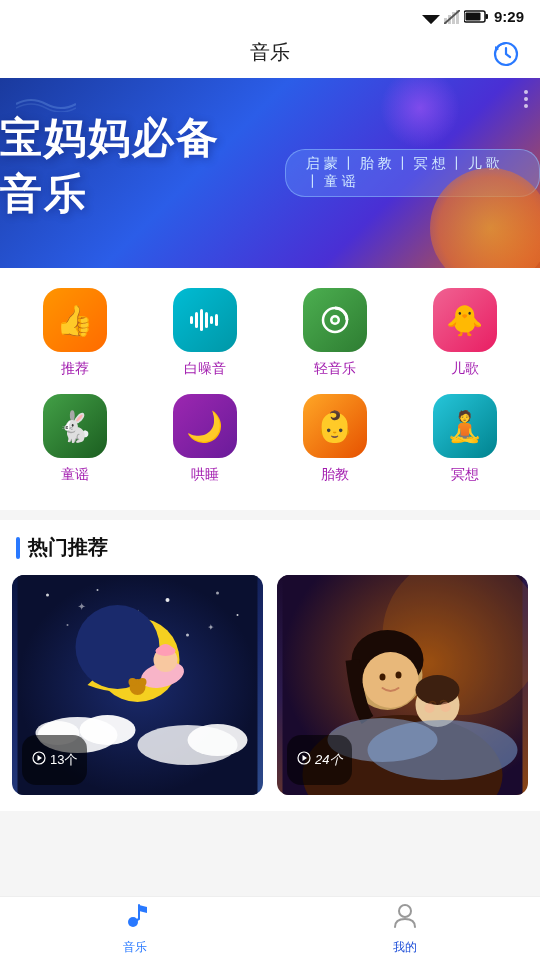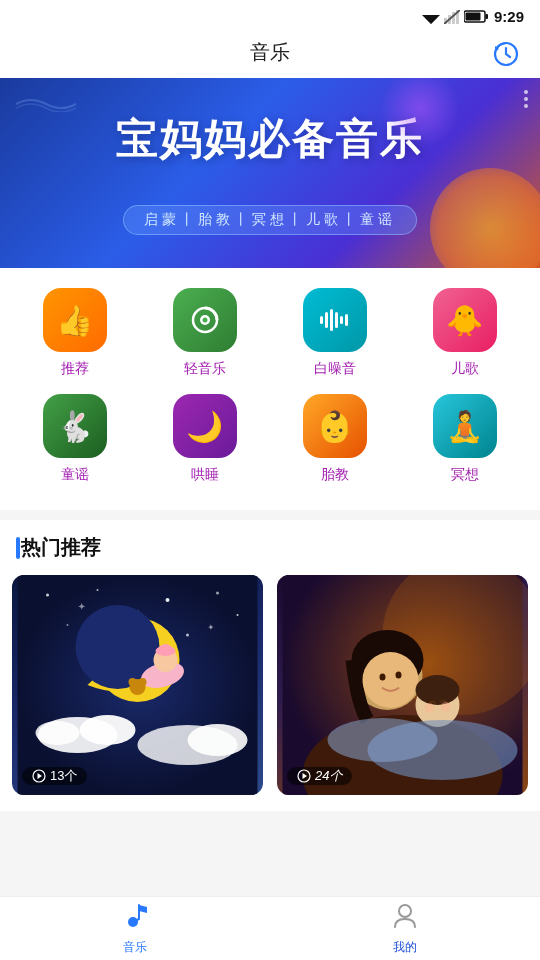--- a/index.html
+++ b/index.html
@@ -60,21 +60,21 @@
     }
 
     
     .banner {
       width: 100%;
       height: 190px;
       background: linear-gradient(135deg, #1a3a9e 0%, #2b5de8 40%, #4a2fd4 70%, #d45a20 100%);
       position: relative;
       overflow: hidden;
       display: flex;
-      flex-direction: column;
+      flex-direction: row;
       align-items: center;
       justify-content: center;
       gap: 24px;
     }
     .banner-dots {
       position: absolute;
       top: 12px;
       right: 12px;
       display: flex;
       flex-direction: column;
@@ -163,21 +163,21 @@
     .icon-amber  { background: linear-gradient(135deg, #ffa726, #e65100); }
     .icon-teal   { background: linear-gradient(135deg, #26c6da, #00838f); }
 
     
     .section-header {
       background: #fff;
       padding: 14px 16px 10px;
       margin-top: 10px;
       display: flex;
       align-items: center;
-      gap: 1px;
+      gap: 8px;
     }
     .section-bar {
       width: 4px;
       height: 22px;
       background: #2979ff;
       border-radius: 2px;
     }
     .section-title {
       font-size: 20px;
       font-weight: 700;
@@ -204,23 +204,22 @@
     .card-mom {
       background: linear-gradient(160deg, #1a0a2e 0%, #2d1b4e 40%, #8b4513 100%);
       font-style: italic;
     }
     .card-badge {
       position: absolute;
       bottom: 10px;
       left: 10px;
       background: rgba(0,0,0,0.55);
       border-radius: 14px;
-      padding: 0 10px;
-      display: flex;
-      align-items: center;
+      padding: 16px 10px;
+      display: flex;
       gap: 4px;
       color: #fff;
       font-size: 13px;
     }
 
     
     .bottom-nav {
       position: fixed;
       bottom: 0;
       left: 0;
@@ -323,46 +322,46 @@
     <div class="banner-dot"></div>
     <div class="banner-dot"></div>
   </div>
 </div>
 
 <div class="categories">
   <div class="category-row">
     <div class="category-item">
       <div class="category-icon icon-orange">👍</div>
       <span class="category-label">推荐</span>
-    </div>
-    <div class="category-item">
-      <div class="category-icon icon-green">
-        <svg width="34" height="34" viewBox="0 0 34 34" fill="white">
-          <circle cx="17" cy="17" r="12" fill="none" stroke="white" stroke-width="2.5"></circle>
-          <circle cx="17" cy="17" r="5" fill="white"></circle>
-          <circle cx="17" cy="17" r="2.5" fill="#4caf50"></circle>
-          <path d="M17,5 A12,12 0 0,1 29,17" fill="none" stroke="white" stroke-width="3"></path>
-        </svg>
-      </div>
-      <span class="category-label">轻音乐</span>
     </div>
     <div class="category-item">
       <div class="category-icon icon-cyan">
         <svg width="34" height="28" viewBox="0 0 34 28" fill="white">
           <rect x="2" y="10" width="3" height="8" rx="1.5"></rect>
           <rect x="7" y="6" width="3" height="16" rx="1.5"></rect>
           <rect x="12" y="3" width="3" height="22" rx="1.5"></rect>
           <rect x="17" y="6" width="3" height="16" rx="1.5"></rect>
           <rect x="22" y="10" width="3" height="8" rx="1.5"></rect>
           <rect x="27" y="8" width="3" height="12" rx="1.5"></rect>
         </svg>
       </div>
       <span class="category-label">白噪音</span>
     </div>
     <div class="category-item">
+      <div class="category-icon icon-green">
+        <svg width="34" height="34" viewBox="0 0 34 34" fill="white">
+          <circle cx="17" cy="17" r="12" fill="none" stroke="white" stroke-width="2.5"></circle>
+          <circle cx="17" cy="17" r="5" fill="white"></circle>
+          <circle cx="17" cy="17" r="2.5" fill="#4caf50"></circle>
+          <path d="M17,5 A12,12 0 0,1 29,17" fill="none" stroke="white" stroke-width="3"></path>
+        </svg>
+      </div>
+      <span class="category-label">轻音乐</span>
+    </div>
+    <div class="category-item">
       <div class="category-icon icon-pink">🐥</div>
       <span class="category-label">儿歌</span>
     </div>
   </div>
   <div class="category-row">
     <div class="category-item">
       <div class="category-icon icon-green2">🐇</div>
       <span class="category-label">童谣</span>
     </div>
     <div class="category-item">

